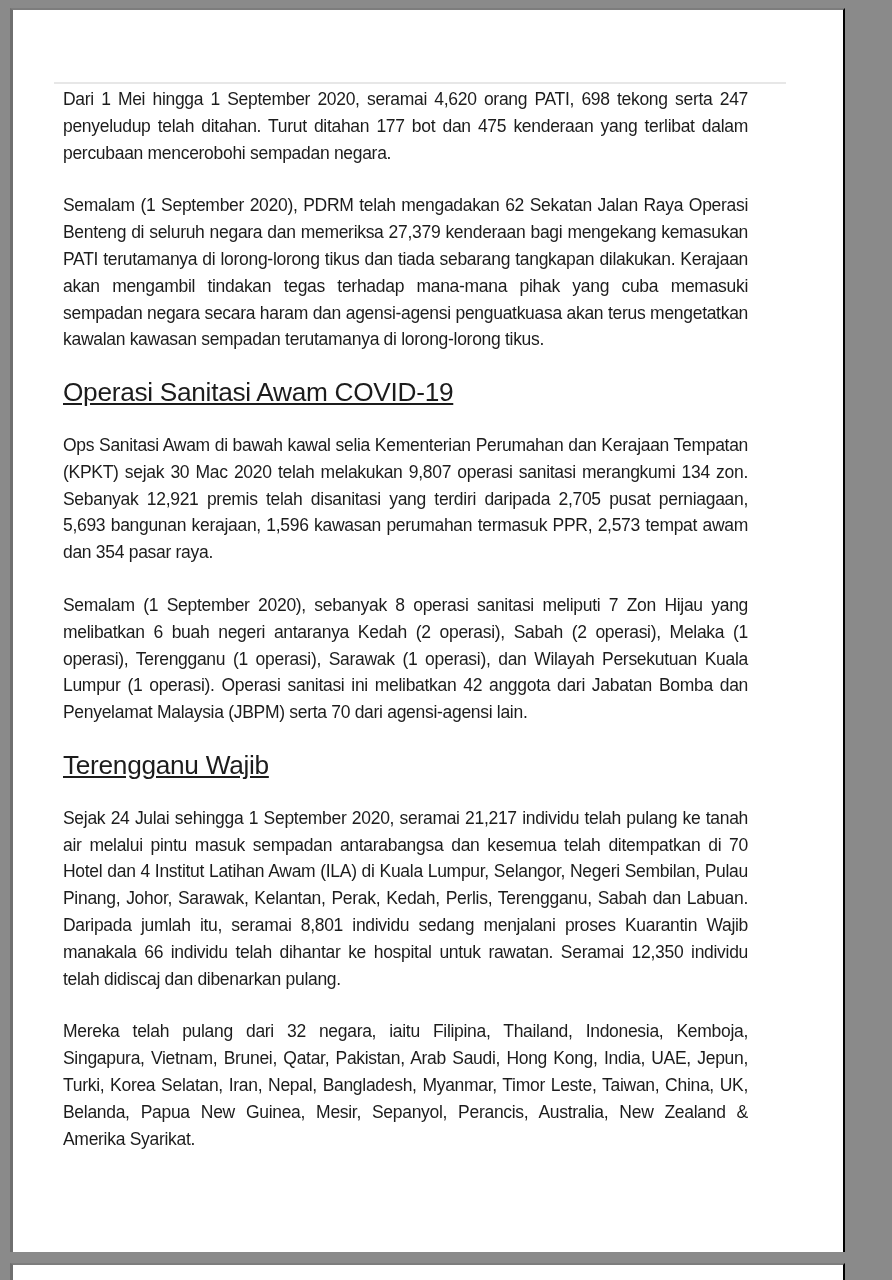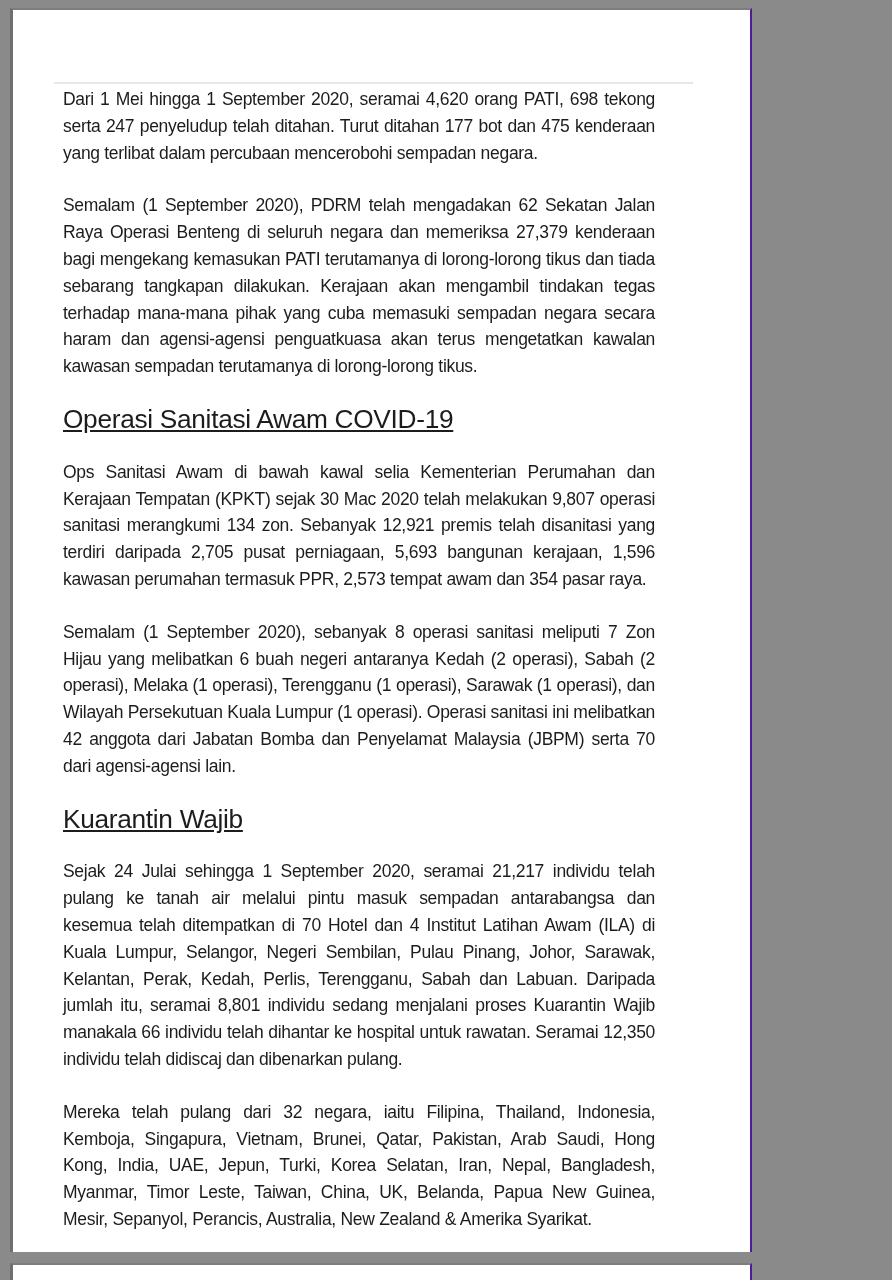--- a/index.html
+++ b/index.html
@@ -13,25 +13,25 @@
   }
   .viewer {
     position: relative;
     width: 892px;
     height: 1280px;
     background: #8a8a8a;
   }
   .page {
     position: absolute;
     left: 10px;
-    width: 742px;
+    width: 835px;
     background: #ffffff;
     border-left: 3px solid #6f6f6f;
     border-top: 2px solid #7d7d7d;
-    border-right: 2px solid #4c1d95;
+    border-right: 2px solid #000000;
     box-sizing: border-box;
   }
   .page-1 {
     top: 8px;
     height: 1244px;
   }
   .page-2 {
     top: 1263px;
     height: 17px;
   }
@@ -71,21 +71,21 @@
       <p class="para">Dari 1 Mei hingga 1 September 2020, seramai 4,620 orang PATI, 698 tekong serta 247 penyeludup telah ditahan. Turut ditahan 177 bot dan 475 kenderaan yang terlibat dalam percubaan mencerobohi sempadan negara.</p>
 
       <p class="para">Semalam (1 September 2020), PDRM telah mengadakan 62 Sekatan Jalan Raya Operasi Benteng di seluruh negara dan memeriksa 27,379 kenderaan bagi mengekang kemasukan PATI terutamanya di lorong-lorong tikus dan tiada sebarang tangkapan dilakukan. Kerajaan akan mengambil tindakan tegas terhadap mana-mana pihak yang cuba memasuki sempadan negara secara haram dan agensi-agensi penguatkuasa akan terus mengetatkan kawalan kawasan sempadan terutamanya di lorong-lorong tikus.</p>
 
       <h2 class="heading">Operasi Sanitasi Awam COVID-19</h2>
 
       <p class="para">Ops Sanitasi Awam di bawah kawal selia Kementerian Perumahan dan Kerajaan Tempatan (KPKT) sejak 30 Mac 2020 telah melakukan 9,807 operasi sanitasi merangkumi 134 zon. Sebanyak 12,921 premis telah disanitasi yang terdiri daripada 2,705 pusat perniagaan, 5,693 bangunan kerajaan, 1,596 kawasan perumahan termasuk PPR, 2,573 tempat awam dan 354 pasar raya.</p>
 
       <p class="para">Semalam (1 September 2020), sebanyak 8 operasi sanitasi meliputi 7 Zon Hijau yang melibatkan 6 buah negeri antaranya Kedah (2 operasi), Sabah (2 operasi), Melaka (1 operasi), Terengganu (1 operasi), Sarawak (1 operasi), dan Wilayah Persekutuan Kuala Lumpur (1 operasi). Operasi sanitasi ini melibatkan 42 anggota dari Jabatan Bomba dan Penyelamat Malaysia (JBPM) serta 70 dari agensi-agensi lain.</p>
 
-      <h2 class="heading">Kuarantin Wajib</h2>
+      <h2 class="heading">Terengganu Wajib</h2>
 
       <p class="para">Sejak 24 Julai sehingga 1 September 2020, seramai 21,217 individu telah pulang ke tanah air melalui pintu masuk sempadan antarabangsa dan kesemua telah ditempatkan di 70 Hotel dan 4 Institut Latihan Awam (ILA) di Kuala Lumpur, Selangor, Negeri Sembilan, Pulau Pinang, Johor, Sarawak, Kelantan, Perak, Kedah, Perlis, Terengganu, Sabah dan Labuan. Daripada jumlah itu, seramai 8,801 individu sedang menjalani proses Kuarantin Wajib manakala 66 individu telah dihantar ke hospital untuk rawatan. Seramai 12,350 individu telah didiscaj dan dibenarkan pulang.</p>
 
       <p class="para">Mereka telah pulang dari 32 negara, iaitu Filipina, Thailand, Indonesia, Kemboja, Singapura, Vietnam, Brunei, Qatar, Pakistan, Arab Saudi, Hong Kong, India, UAE, Jepun, Turki, Korea Selatan, Iran, Nepal, Bangladesh, Myanmar, Timor Leste, Taiwan, China, UK, Belanda, Papua New Guinea, Mesir, Sepanyol, Perancis, Australia, New Zealand &amp; Amerika Syarikat.</p>
 
     </div>
   </div>
 
   <div class="page page-2"></div>
 

